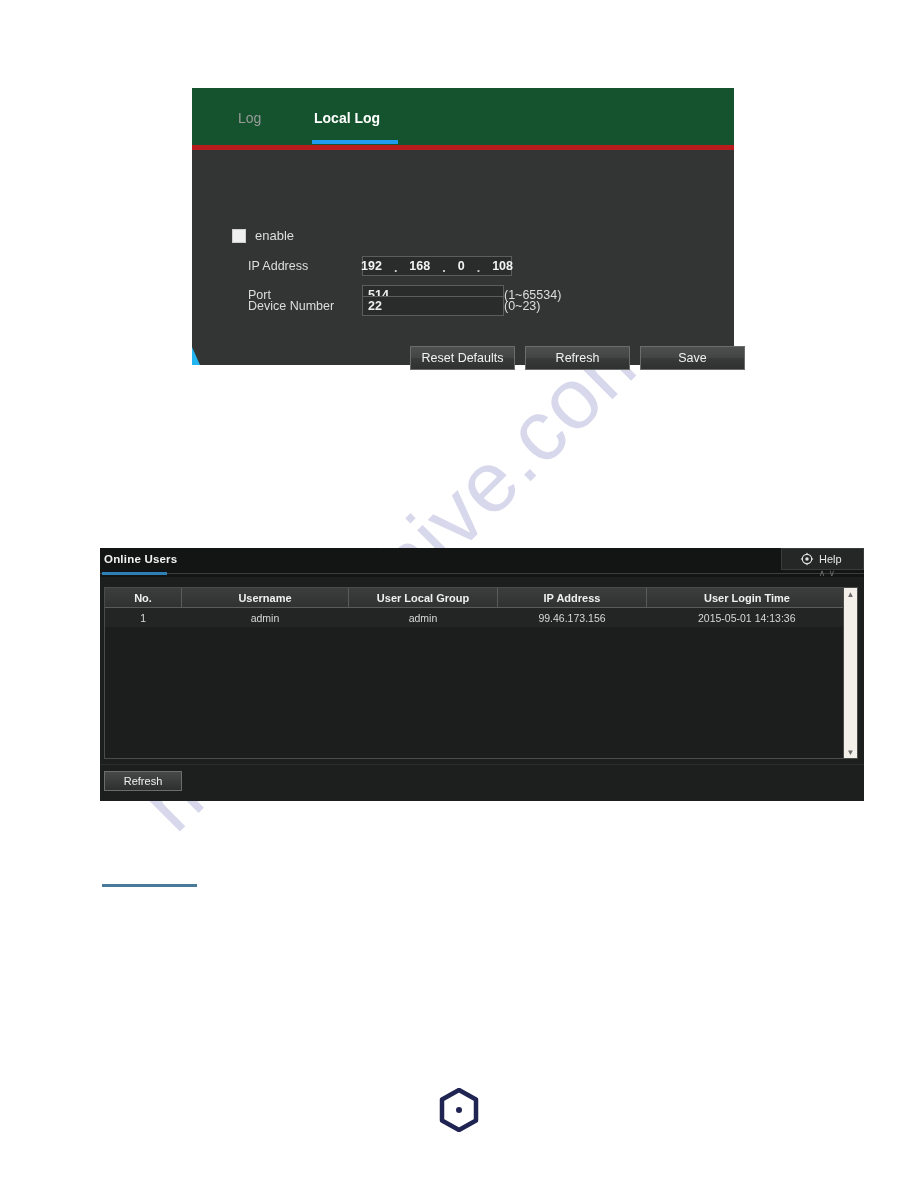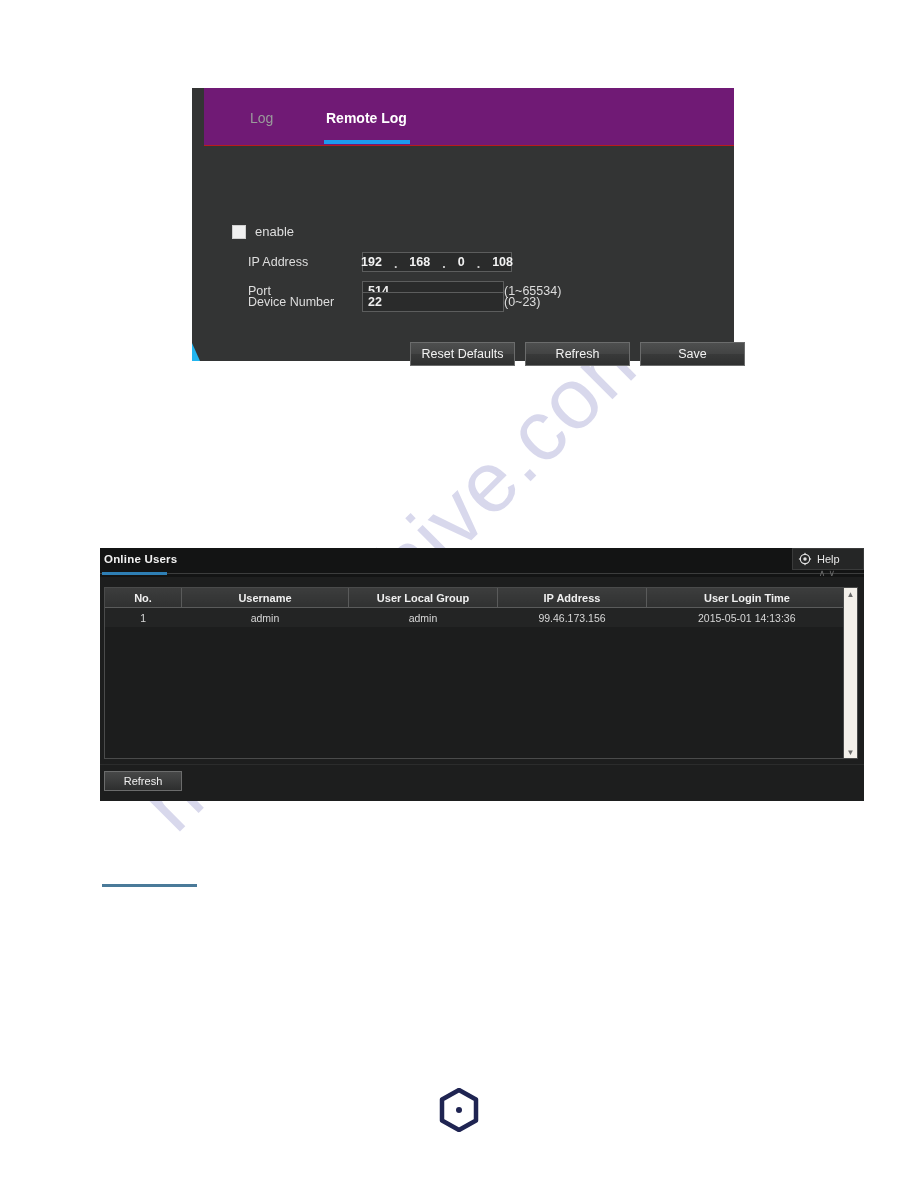--- a/index.html
+++ b/index.html
@@ -46,23 +46,22 @@
     left: 192px;
     top: 88px;
     width: 542px;
     height: 272px;
     background: #333434;
     z-index: 10;
   }
   #remote-log-panel .tabbar {
     position: relative;
     height: 57px;
-    border-bottom: 1px solid #b91c1c;
-    background: #701a75;
-    margin-left: 12px;
+    border-bottom: 5px solid #b91c1c;
+    background: #14532d;
   }
   #remote-log-panel .tab {
     position: absolute;
     top: 21px;
     font-size: 14px;
     line-height: 18px;
     white-space: nowrap;
   }
   #remote-log-panel .tab.inactive {
     left: 46px;
@@ -234,29 +233,29 @@
     left: 0px;
     top: 25px;
     width: 764px;
     height: 1px;
     background: #3c3d3d;
   }
   .help-box {
     position: absolute;
     right: 0px;
     top: 0px;
-    width: 72px;
+    width: 83px;
     height: 22px;
     background: #252626;
     border: 1px solid #3a3b3b;
     box-sizing: border-box;
     display: flex;
     align-items: center;
     gap: 5px;
-    padding-left: 5px;
+    padding-left: 18px;
   }
   .help-icon { width: 14px; height: 14px; display:block; }
   .help-label { color: #e8e8e8; font-size: 11px; }
   .help-arrows {
     position: absolute;
     right: 26px;
     top: 20px;
     color: #6c6d6d;
     font-size: 9px;
     letter-spacing: 3px;
@@ -386,21 +385,21 @@
 <body>
 
 <div id="watermark">
   <div class="wm-text">manualshive.com</div>
 </div>
 
 <div id="remote-log-panel">
 
   <div class="tabbar">
     <div class="tab inactive">Log</div>
-    <div class="tab active">Remote Log</div>
+    <div class="tab active">Local Log</div>
     <div class="tab-underline"></div>
   </div>
 
   <div class="form-area">
 
     <div class="cb-row">
       <span class="cb-box"></span>
       <span class="cb-label">enable</span>
     </div>
 

